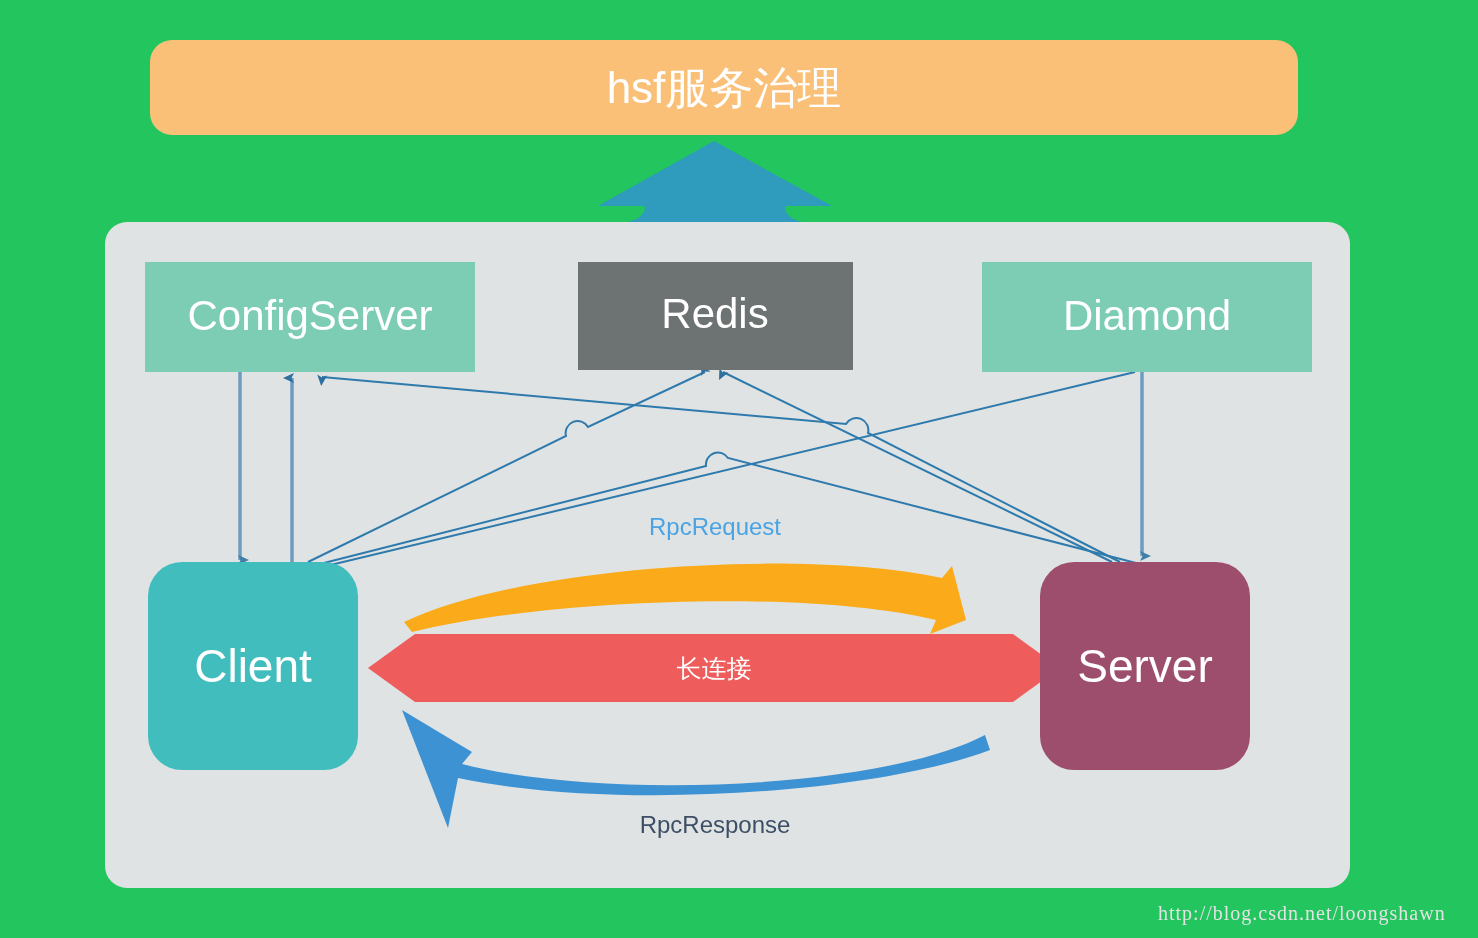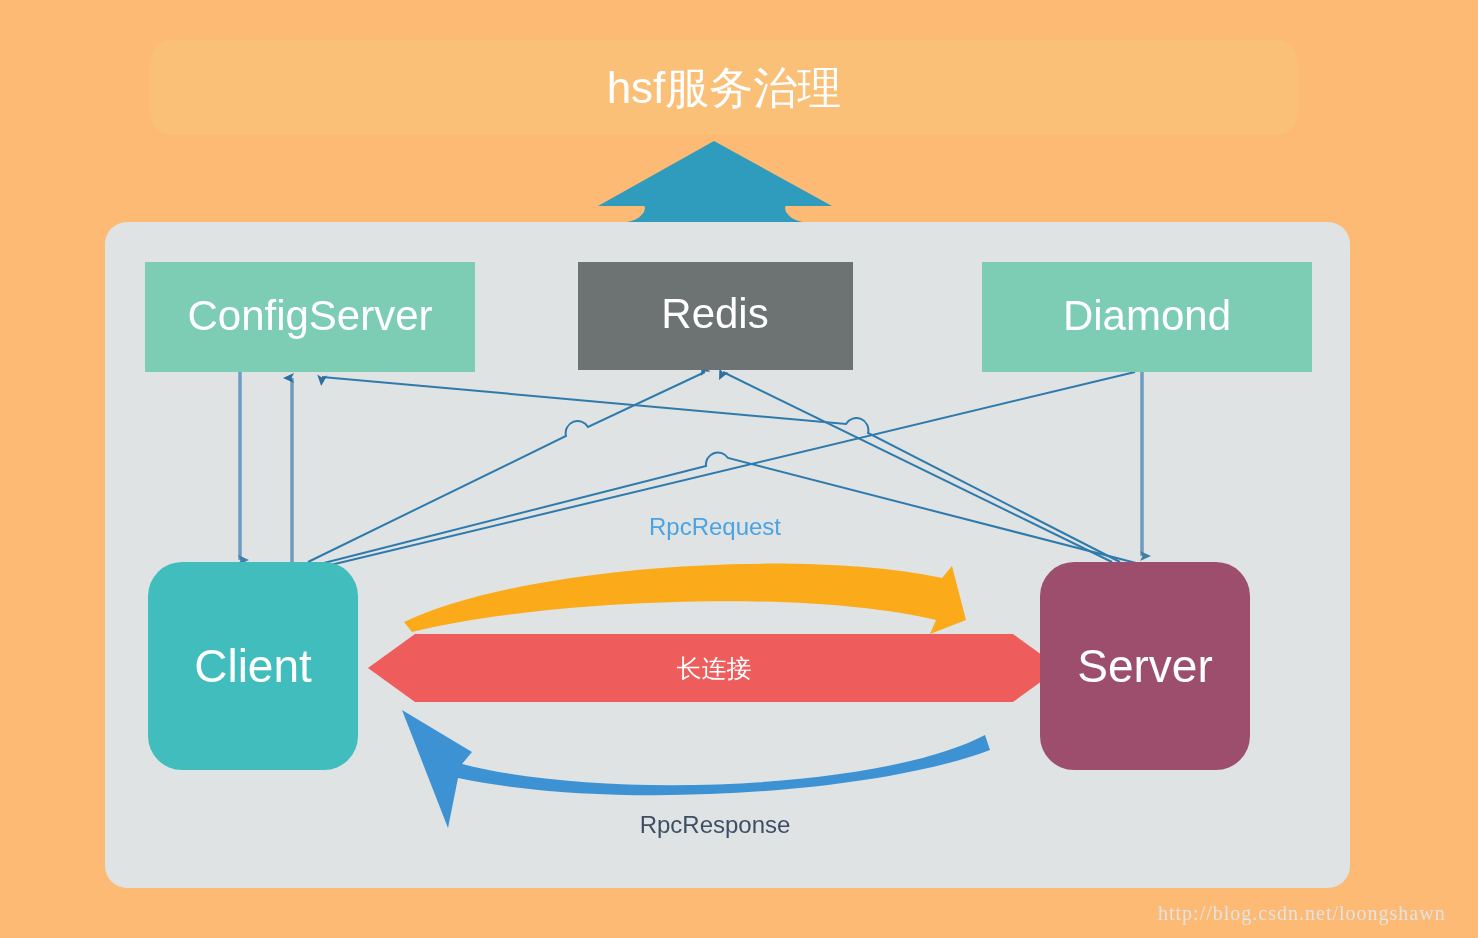--- a/index.html
+++ b/index.html
@@ -8,21 +8,21 @@
     padding: 0;
     background: #ffffff;
   }
   body {
     font-family: "Liberation Sans", sans-serif;
   }
   #canvas {
     position: relative;
     width: 1478px;
     height: 938px;
-    background: #fdba74;
+    background: #22c55e;
     overflow: hidden;
   }
   #diagram-svg {
     position: absolute;
     left: 0;
     top: 0;
     width: 1478px;
     height: 938px;
   }
   .node-label {

